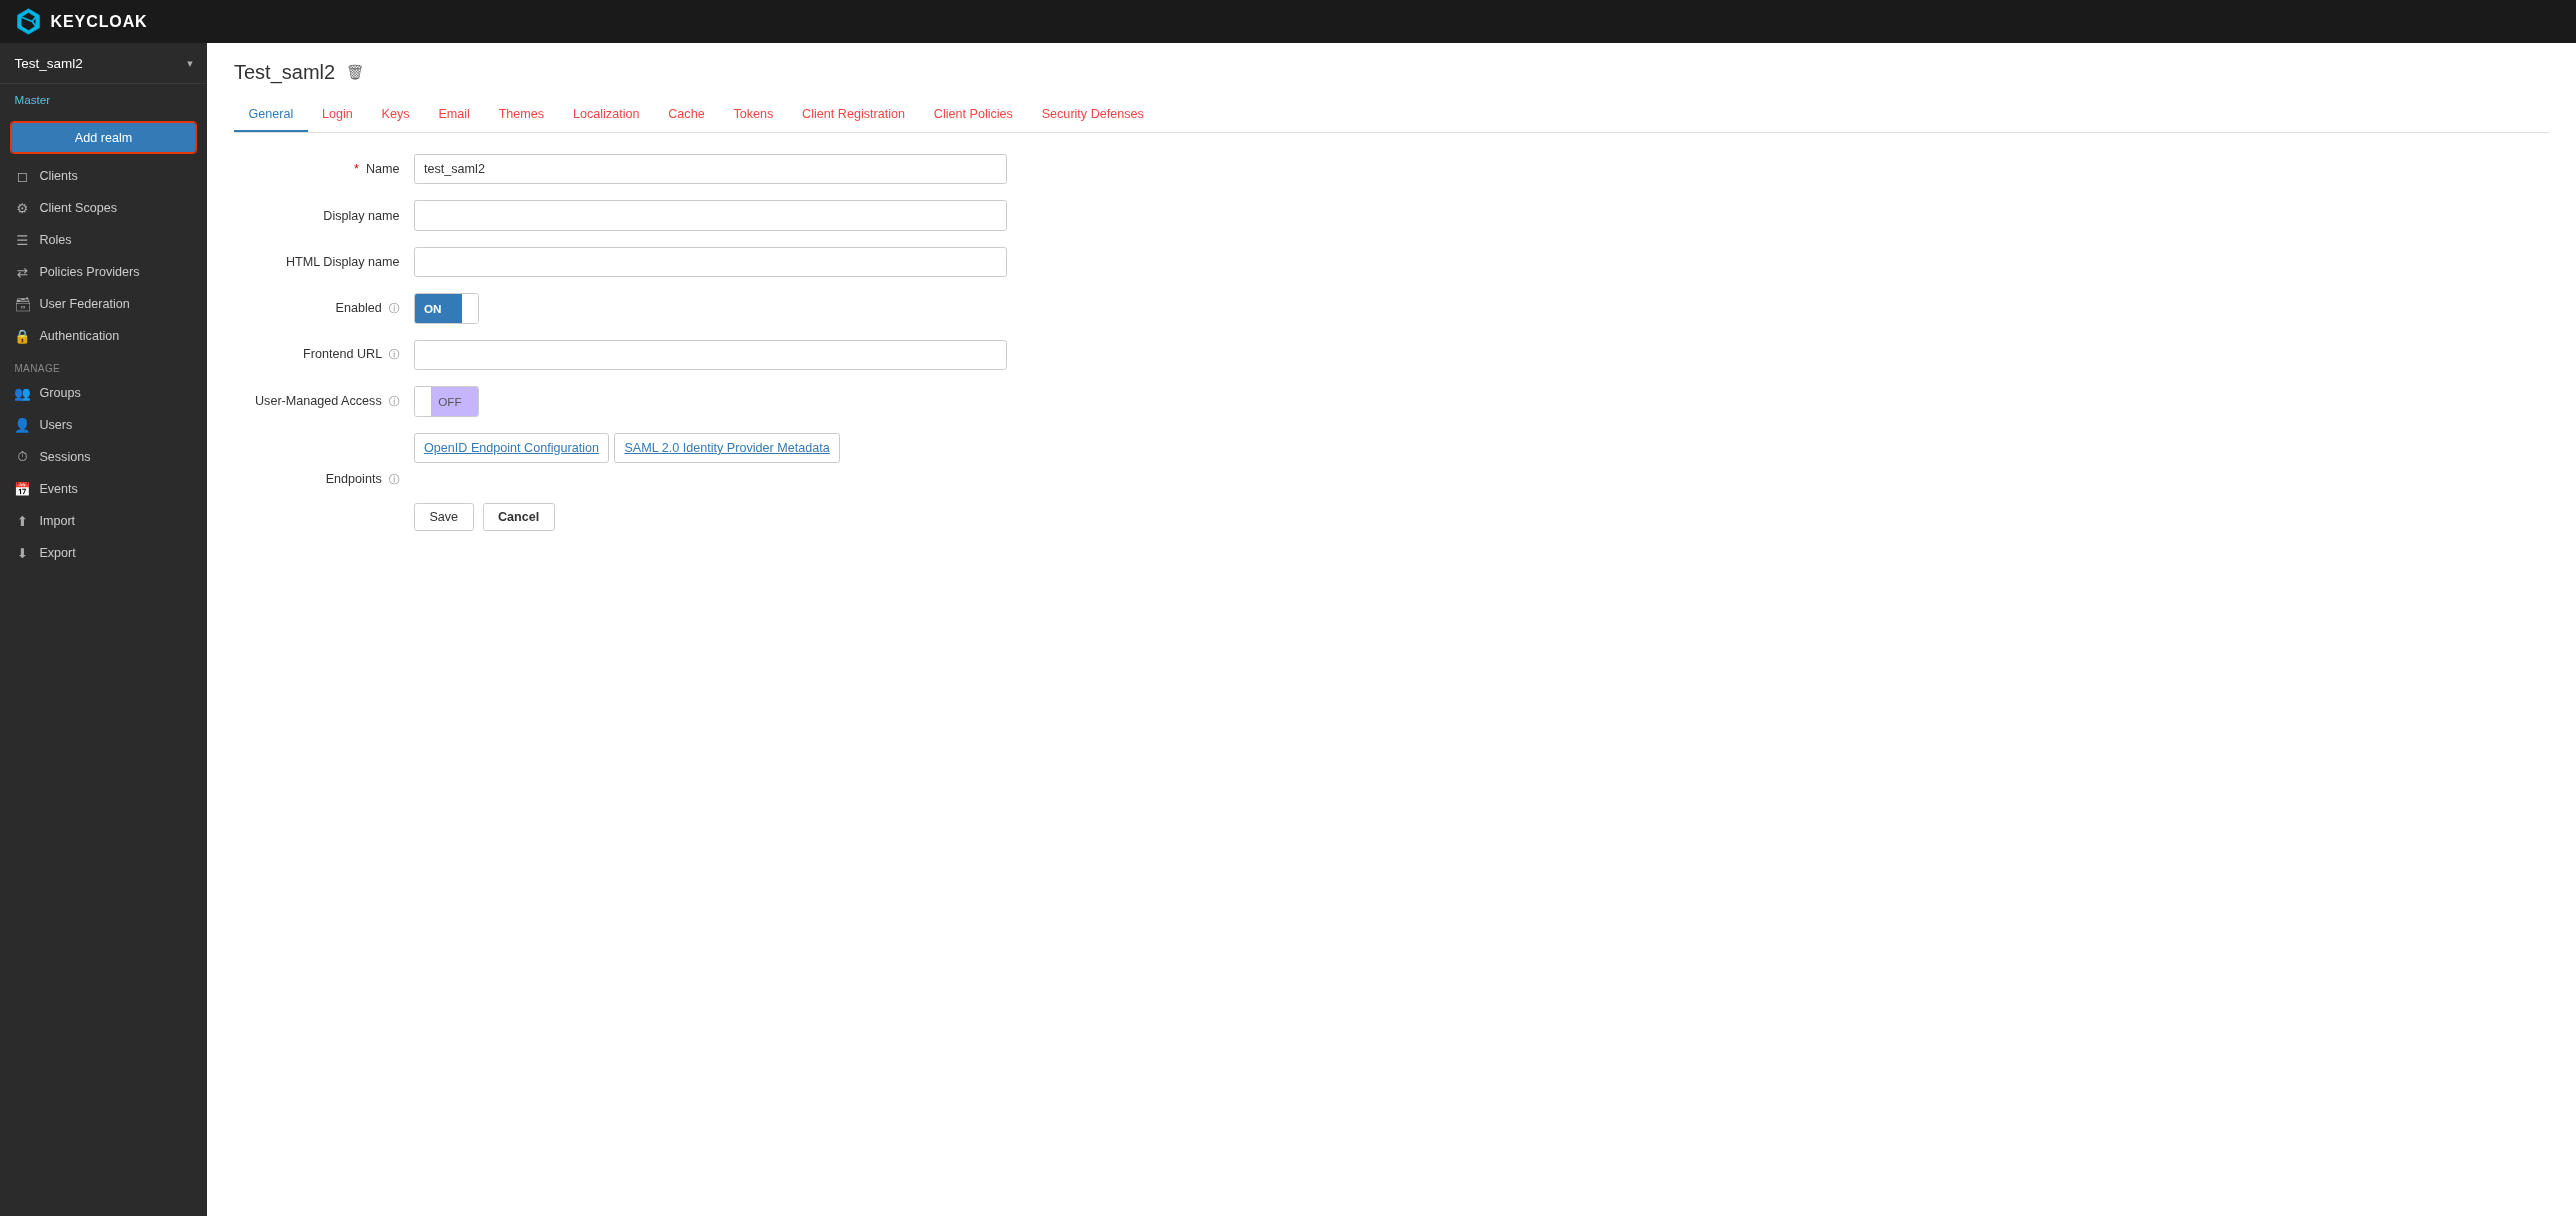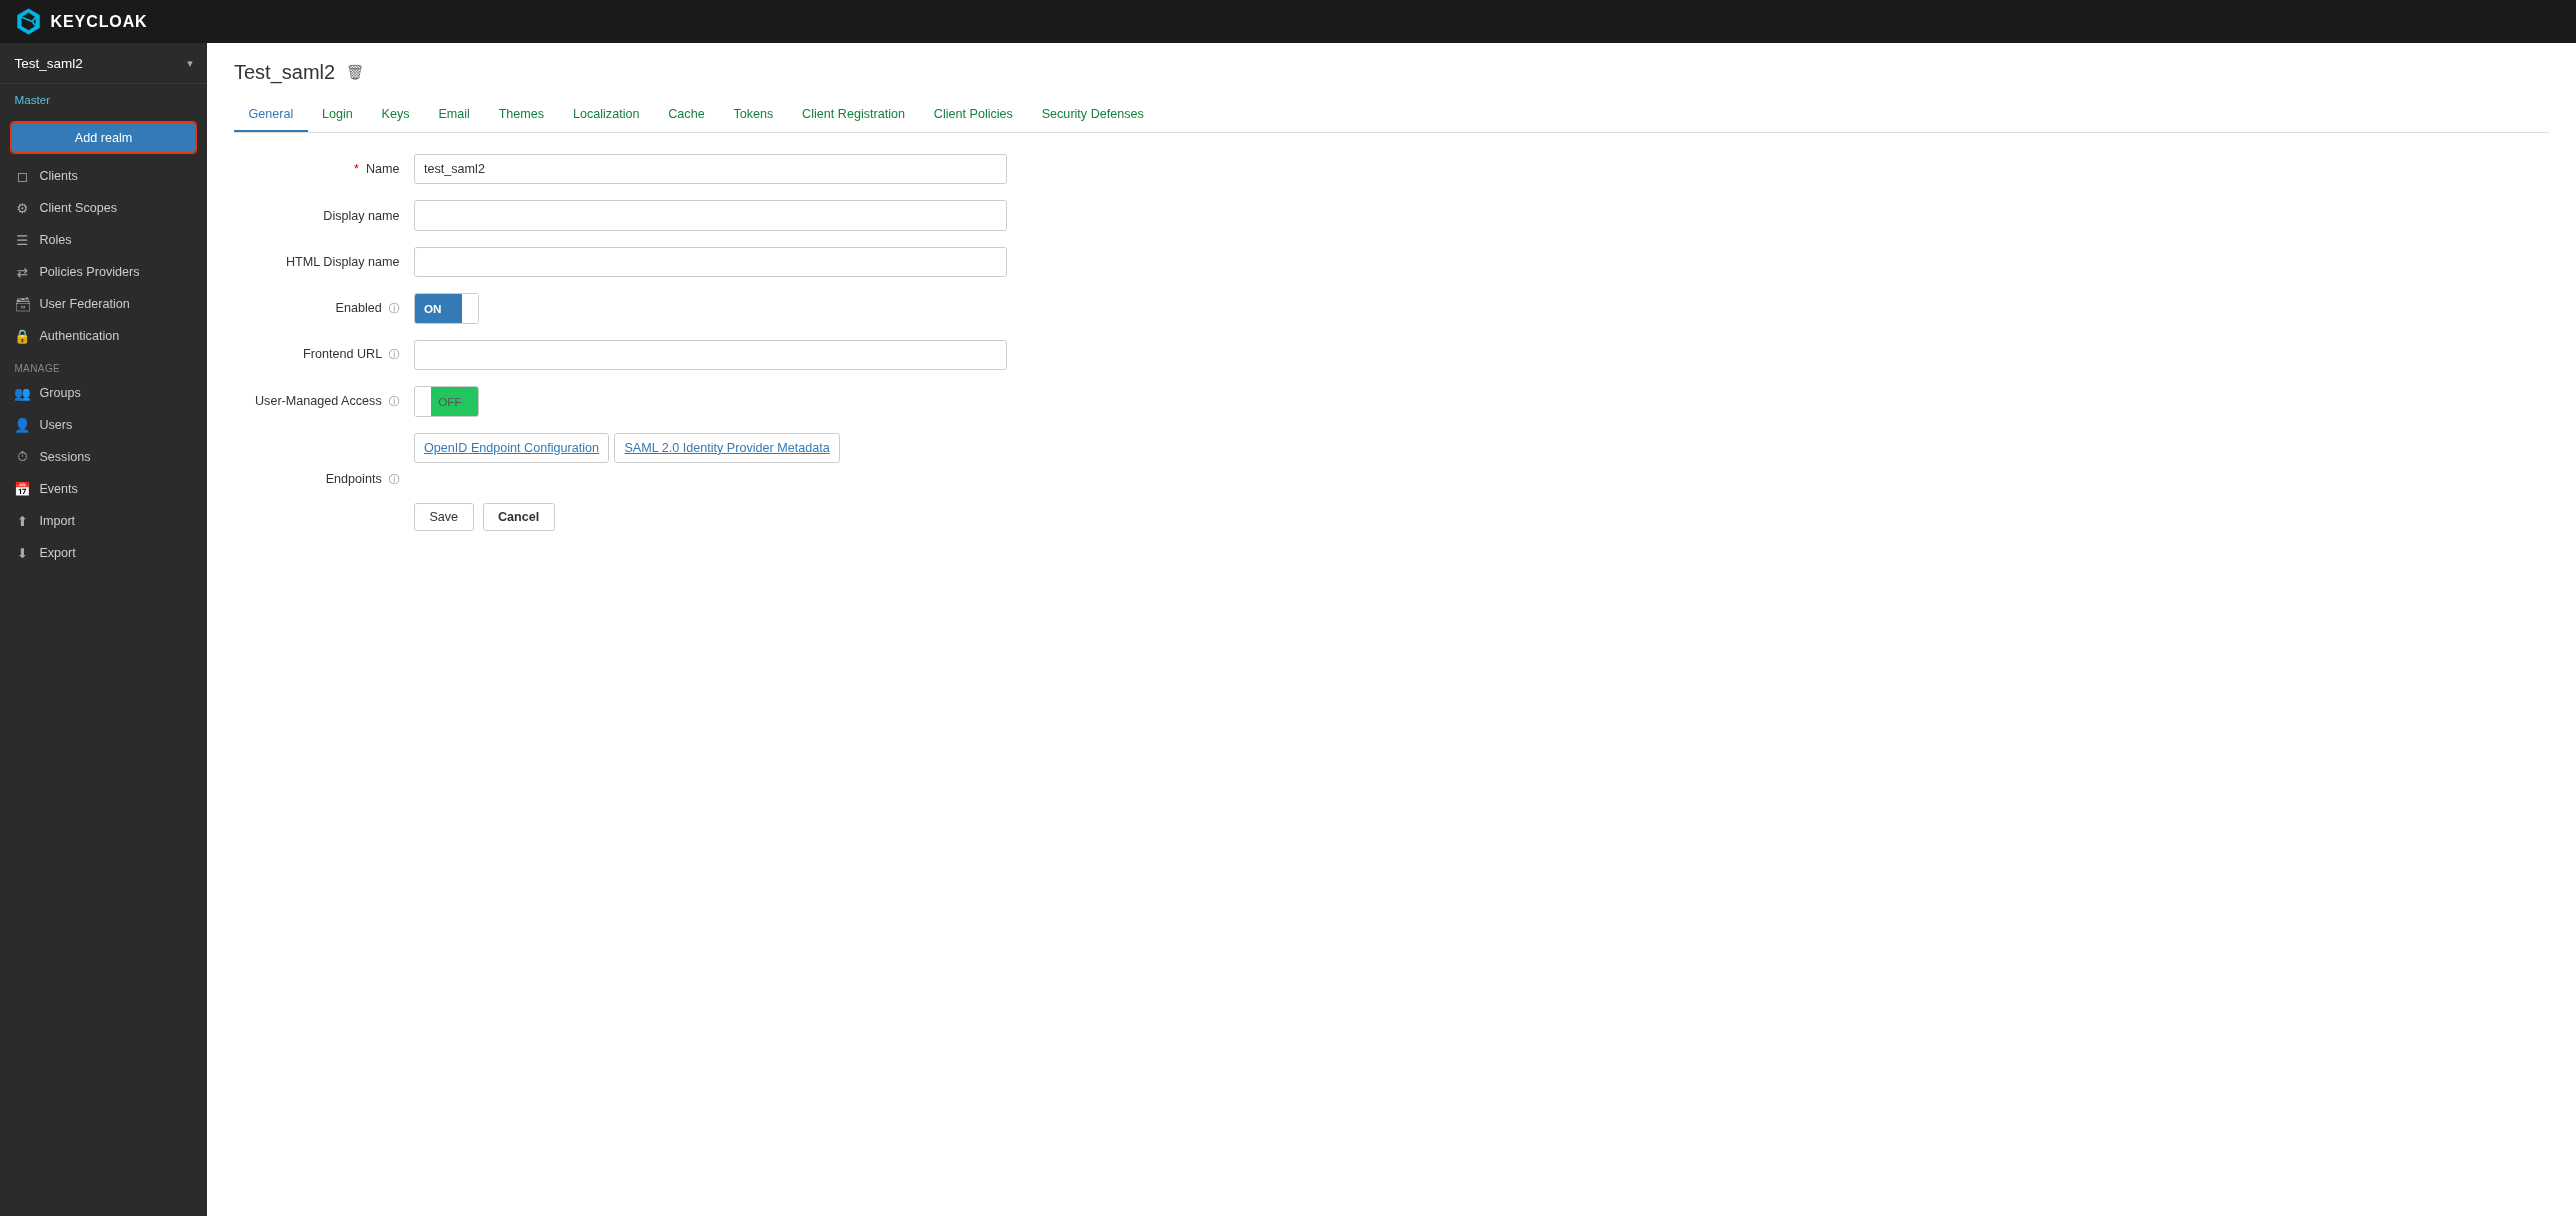--- a/index.html
+++ b/index.html
@@ -121,21 +121,21 @@
     
     .tabs {
       display: flex;
       border-bottom: 0.9px solid #ddd;
       margin-bottom: 21.6px;
       flex-wrap: wrap;
     }
     .tab {
       padding: 9px 14.4px;
       cursor: pointer;
-      color: #15803d;
+      color: #ef4444;
       font-size: 12.6px;
       border-bottom: 2.7px solid transparent;
       margin-bottom: -0.9px;
       white-space: nowrap;
     }
     .tab.active {
       color: #337ab7;
       border-bottom-color: #337ab7;
       font-weight: 500;
     }
@@ -209,21 +209,21 @@
       width: 65px;
       height: 30.5px;
       cursor: pointer;
     }
     .toggle-off .on-part2 {
       background: #fff;
       width: 16px;
       height: 100%;
     }
     .toggle-off .off-label {
-      background: #22c55e;
+      background: #c4b5fd;
       color: #555;
       padding: 0 7.2px;
       height: 100%;
       display: flex;
       align-items: center;
       font-size: 11.7px;
       flex: 1;
     }
 
     

